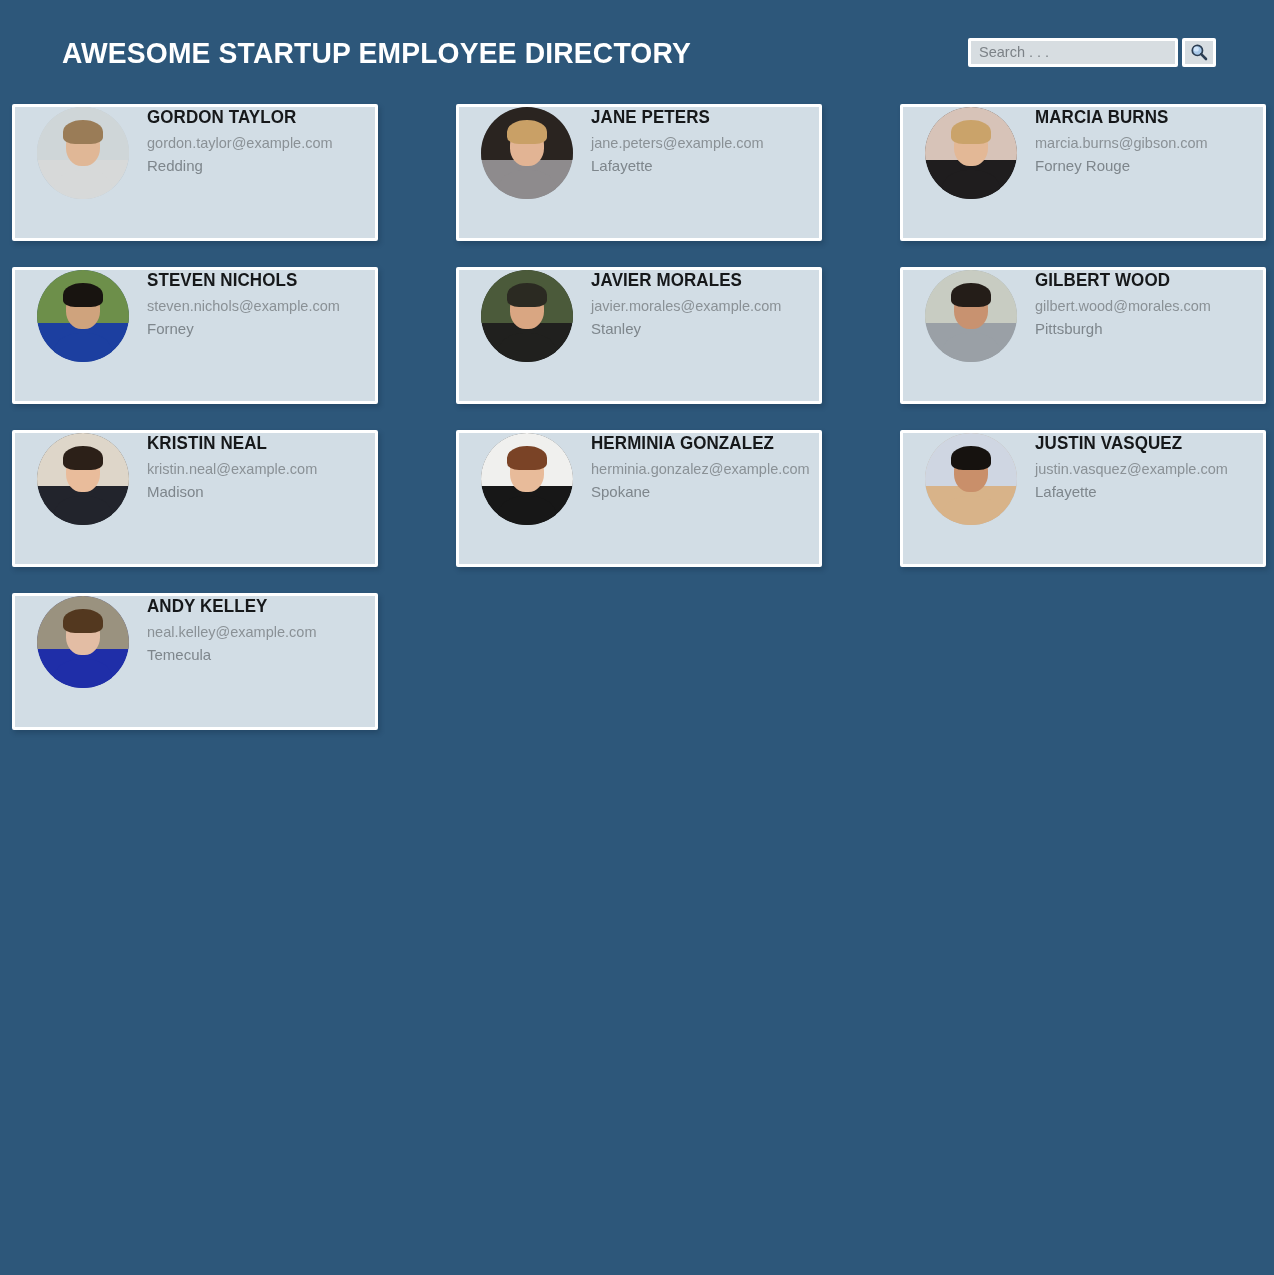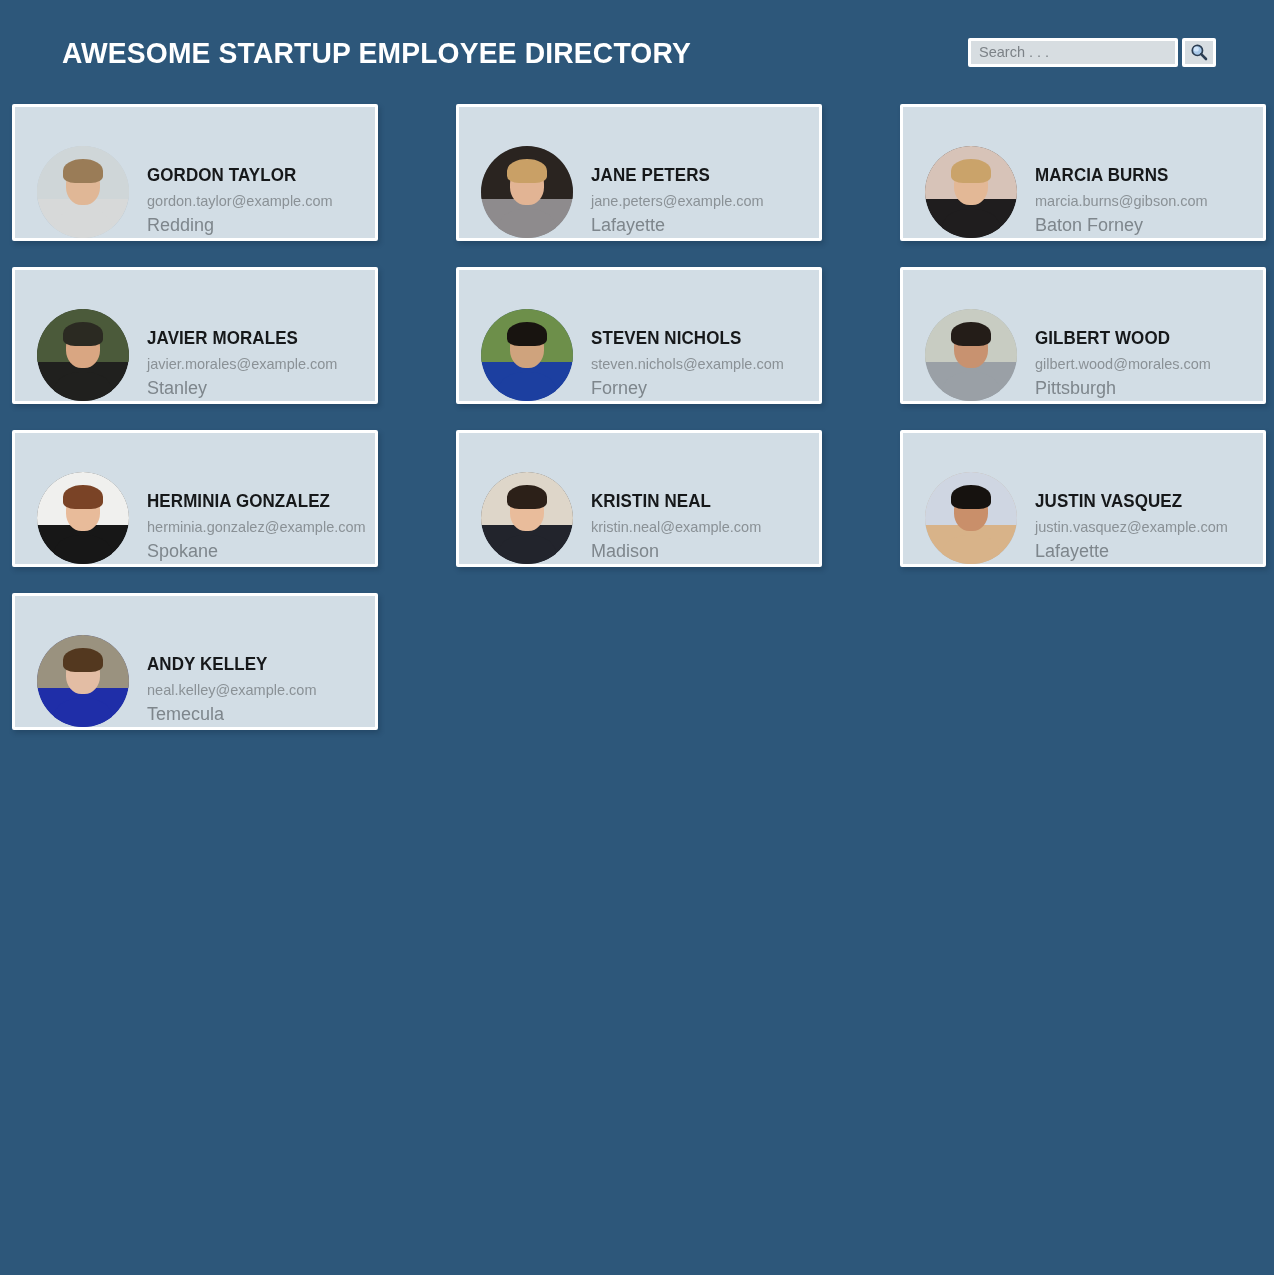--- a/index.html
+++ b/index.html
@@ -95,21 +95,21 @@
   }
 
   .card {
     width: 366px;
     height: 137px;
     background: #d2dde5;
     border: 3px solid #ffffff;
     border-radius: 2px;
     box-shadow: 2px 3px 5px rgba(12, 32, 50, 0.25);
     display: flex;
-    align-items: flex-end;
+    align-items: flex-start;
     padding-left: 22px;
     overflow: hidden;
   }
 
   .avatar {
     width: 92px;
     height: 92px;
     min-width: 92px;
     border-radius: 50%;
     overflow: hidden;
@@ -149,21 +149,21 @@
   }
 
   .email {
     font-size: 14.5px;
     color: #8a9196;
     white-space: nowrap;
     margin-bottom: 6px;
   }
 
   .city {
-    font-size: 18px;
+    font-size: 15px;
     color: #7e868c;
     white-space: nowrap;
   }
 </style>
 </head>
 <body>
 
 <div class="page">
 
   <div class="header">
@@ -216,95 +216,95 @@
         <div class="avatar">
           <span class="ph" style="background:#1f1d1e"></span>
           <span class="sky" style="background:#d7c3b8"></span>
           <span class="body" style="background:#1f1d1e"></span>
           <span class="head" style="background:#e3b896"></span>
           <span class="hair" style="background:#caa36a"></span>
         </div>
         <div class="info">
           <div class="name">MARCIA BURNS</div>
           <div class="email">marcia.burns@gibson.com</div>
-          <div class="city">Baton Forney</div>
+          <div class="city">Forney Rouge</div>
+        </div>
+      </div>
+      <div class="card">
+        <div class="avatar">
+          <span class="ph" style="background:#1c3fa0"></span>
+          <span class="sky" style="background:#6d8f4a"></span>
+          <span class="body" style="background:#1c3fa0"></span>
+          <span class="head" style="background:#cfa37d"></span>
+          <span class="hair" style="background:#181410"></span>
+        </div>
+        <div class="info">
+          <div class="name">STEVEN NICHOLS</div>
+          <div class="email">steven.nichols@example.com</div>
+          <div class="city">Forney</div>
         </div>
       </div>
       <div class="card">
         <div class="avatar">
           <span class="ph" style="background:#20201e"></span>
           <span class="sky" style="background:#4b5a3a"></span>
           <span class="body" style="background:#20201e"></span>
           <span class="head" style="background:#d9a682"></span>
           <span class="hair" style="background:#2b2a22"></span>
         </div>
         <div class="info">
           <div class="name">JAVIER MORALES</div>
           <div class="email">javier.morales@example.com</div>
           <div class="city">Stanley</div>
         </div>
       </div>
       <div class="card">
         <div class="avatar">
-          <span class="ph" style="background:#1c3fa0"></span>
-          <span class="sky" style="background:#6d8f4a"></span>
-          <span class="body" style="background:#1c3fa0"></span>
-          <span class="head" style="background:#cfa37d"></span>
-          <span class="hair" style="background:#181410"></span>
-        </div>
-        <div class="info">
-          <div class="name">STEVEN NICHOLS</div>
-          <div class="email">steven.nichols@example.com</div>
-          <div class="city">Forney</div>
-        </div>
-      </div>
-      <div class="card">
-        <div class="avatar">
           <span class="ph" style="background:#9aa0a6"></span>
           <span class="sky" style="background:#c8ccc2"></span>
           <span class="body" style="background:#9aa0a6"></span>
           <span class="head" style="background:#c89270"></span>
           <span class="hair" style="background:#241d18"></span>
         </div>
         <div class="info">
           <div class="name">GILBERT WOOD</div>
           <div class="email">gilbert.wood@morales.com</div>
           <div class="city">Pittsburgh</div>
         </div>
       </div>
       <div class="card">
         <div class="avatar">
+          <span class="ph" style="background:#22242c"></span>
+          <span class="sky" style="background:#ded6c9"></span>
+          <span class="body" style="background:#22242c"></span>
+          <span class="head" style="background:#e9bc9b"></span>
+          <span class="hair" style="background:#2c2018"></span>
+        </div>
+        <div class="info">
+          <div class="name">KRISTIN NEAL</div>
+          <div class="email">kristin.neal@example.com</div>
+          <div class="city">Madison</div>
+        </div>
+      </div>
+      <div class="card">
+        <div class="avatar">
           <span class="ph" style="background:#171717"></span>
           <span class="sky" style="background:#f0f0ee"></span>
           <span class="body" style="background:#171717"></span>
           <span class="head" style="background:#e8bb9a"></span>
           <span class="hair" style="background:#7a4326"></span>
         </div>
         <div class="info">
           <div class="name">HERMINIA GONZALEZ</div>
           <div class="email">herminia.gonzalez@example.com</div>
           <div class="city">Spokane</div>
         </div>
       </div>
       <div class="card">
         <div class="avatar">
-          <span class="ph" style="background:#22242c"></span>
-          <span class="sky" style="background:#ded6c9"></span>
-          <span class="body" style="background:#22242c"></span>
-          <span class="head" style="background:#e9bc9b"></span>
-          <span class="hair" style="background:#2c2018"></span>
-        </div>
-        <div class="info">
-          <div class="name">KRISTIN NEAL</div>
-          <div class="email">kristin.neal@example.com</div>
-          <div class="city">Madison</div>
-        </div>
-      </div>
-      <div class="card">
-        <div class="avatar">
           <span class="ph" style="background:#d8b389"></span>
           <span class="sky" style="background:#cfd6e2"></span>
           <span class="body" style="background:#d8b389"></span>
           <span class="head" style="background:#c98f6a"></span>
           <span class="hair" style="background:#16120f"></span>
         </div>
         <div class="info">
           <div class="name">JUSTIN VASQUEZ</div>
           <div class="email">justin.vasquez@example.com</div>
           <div class="city">Lafayette</div>

